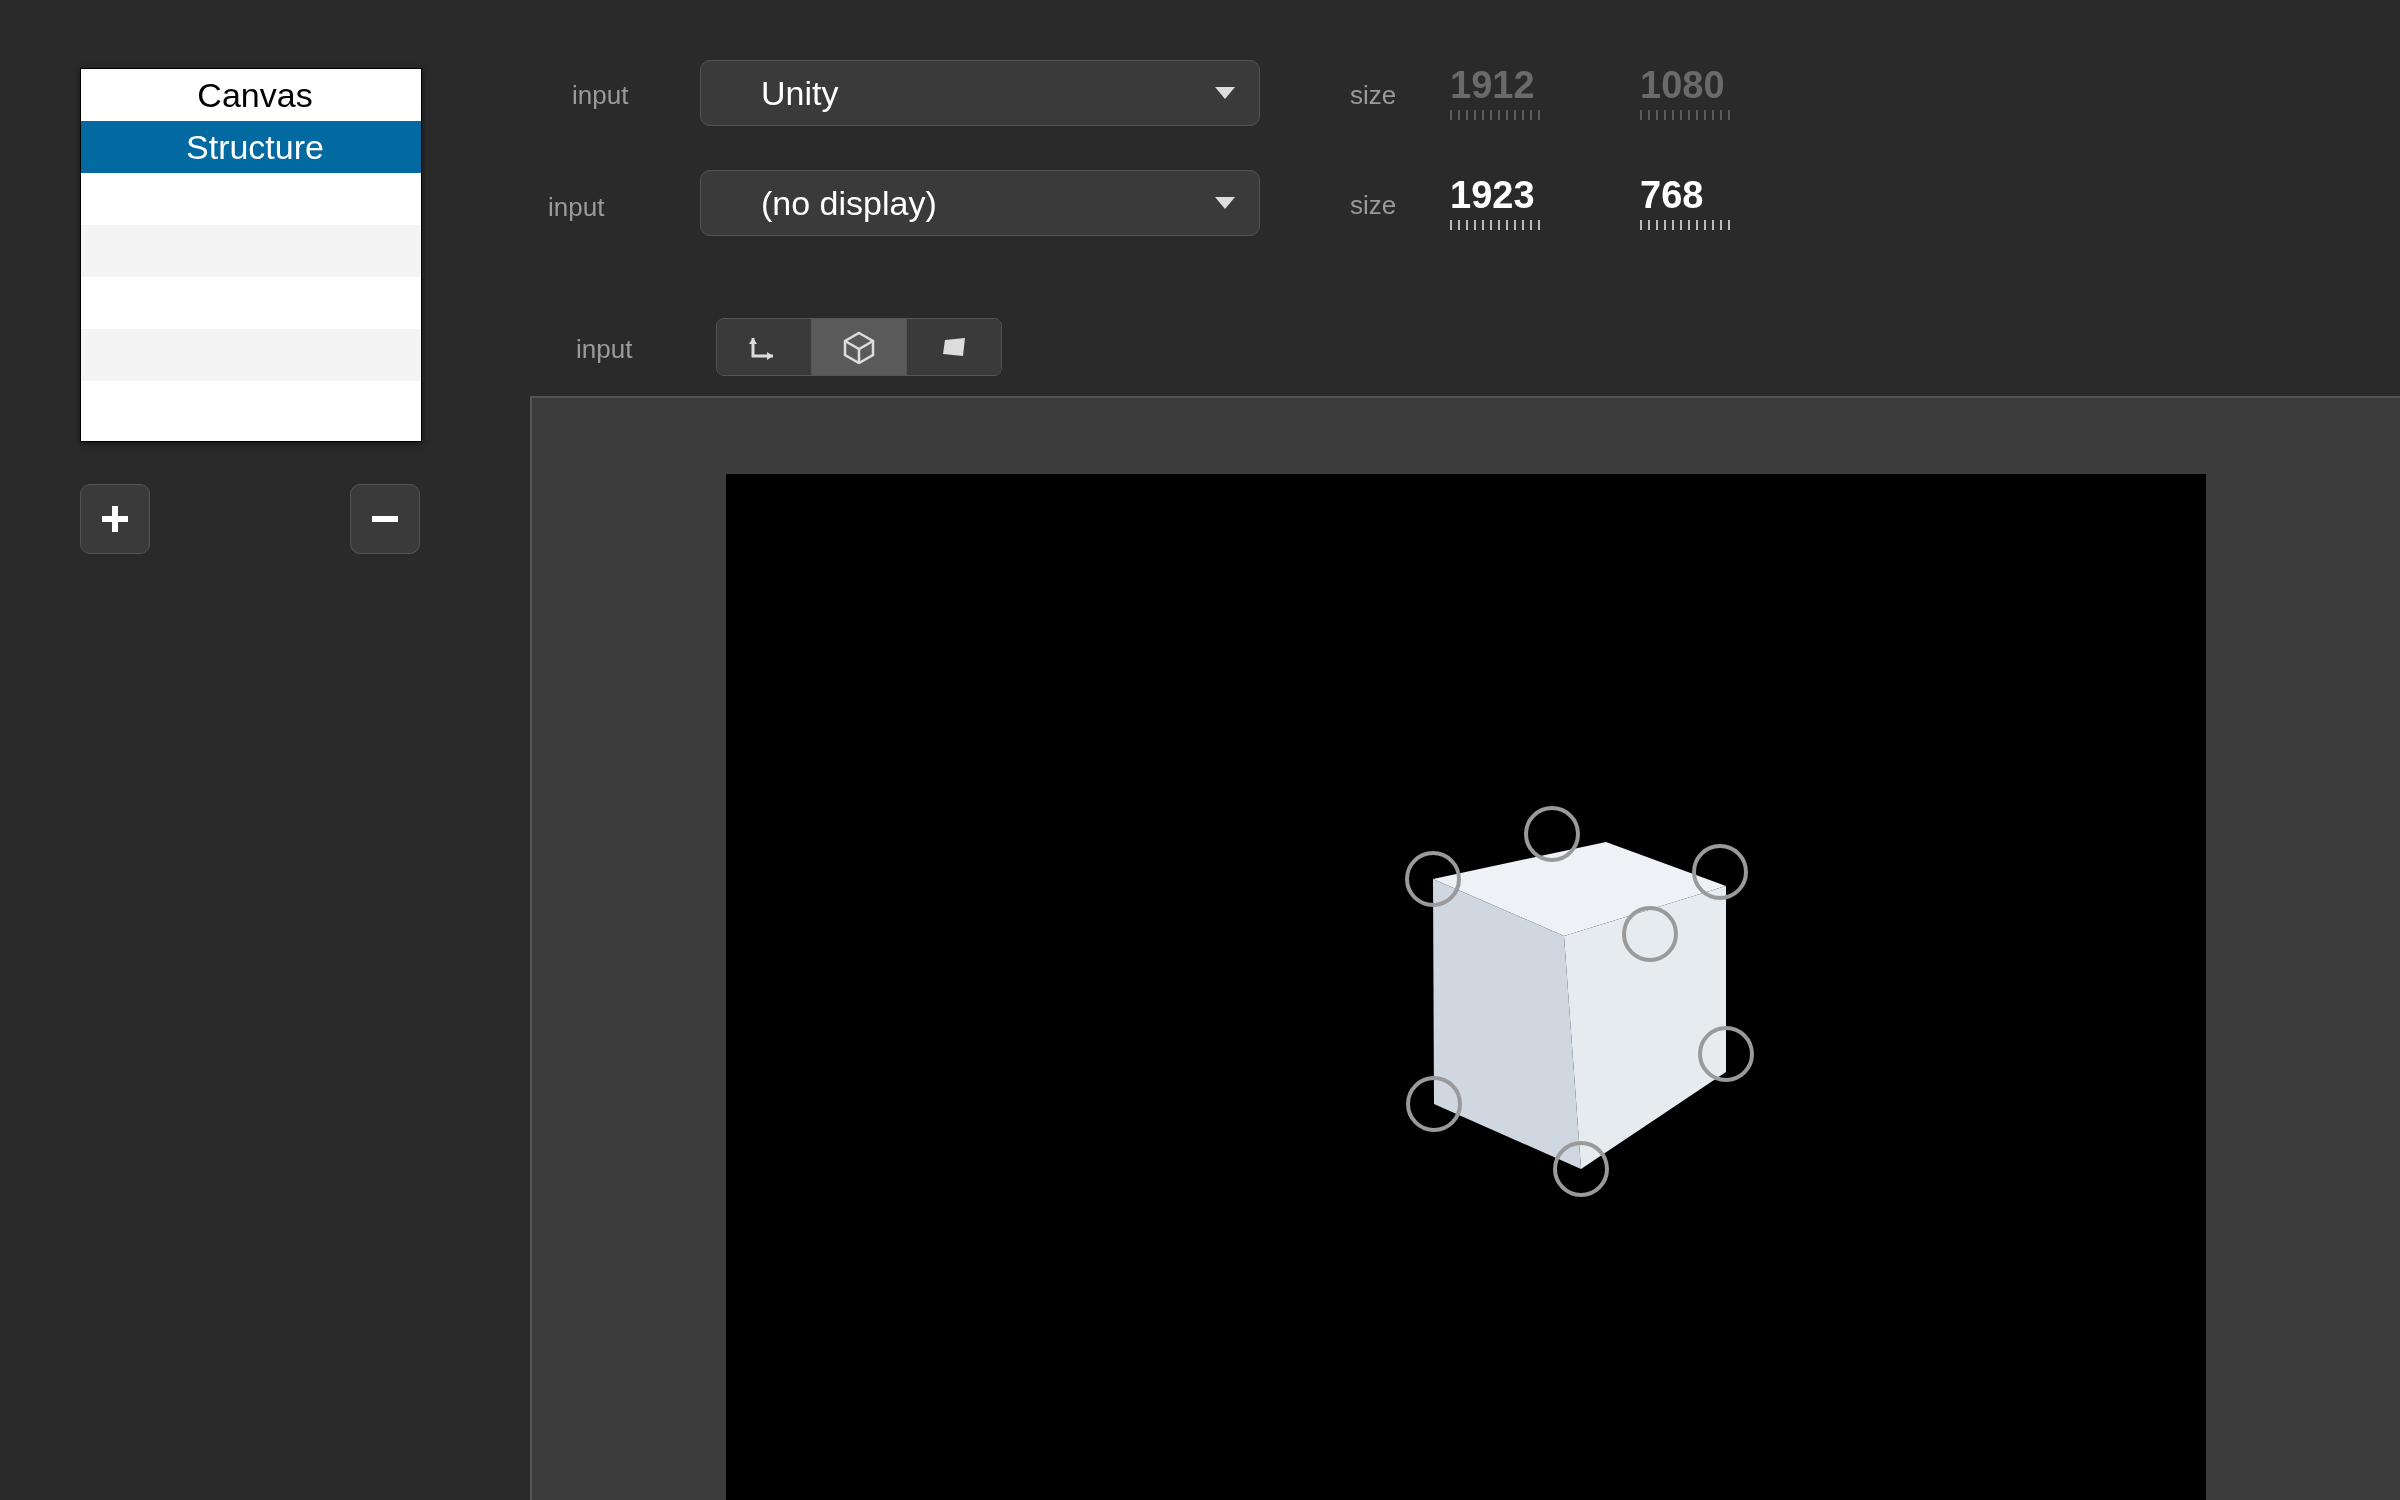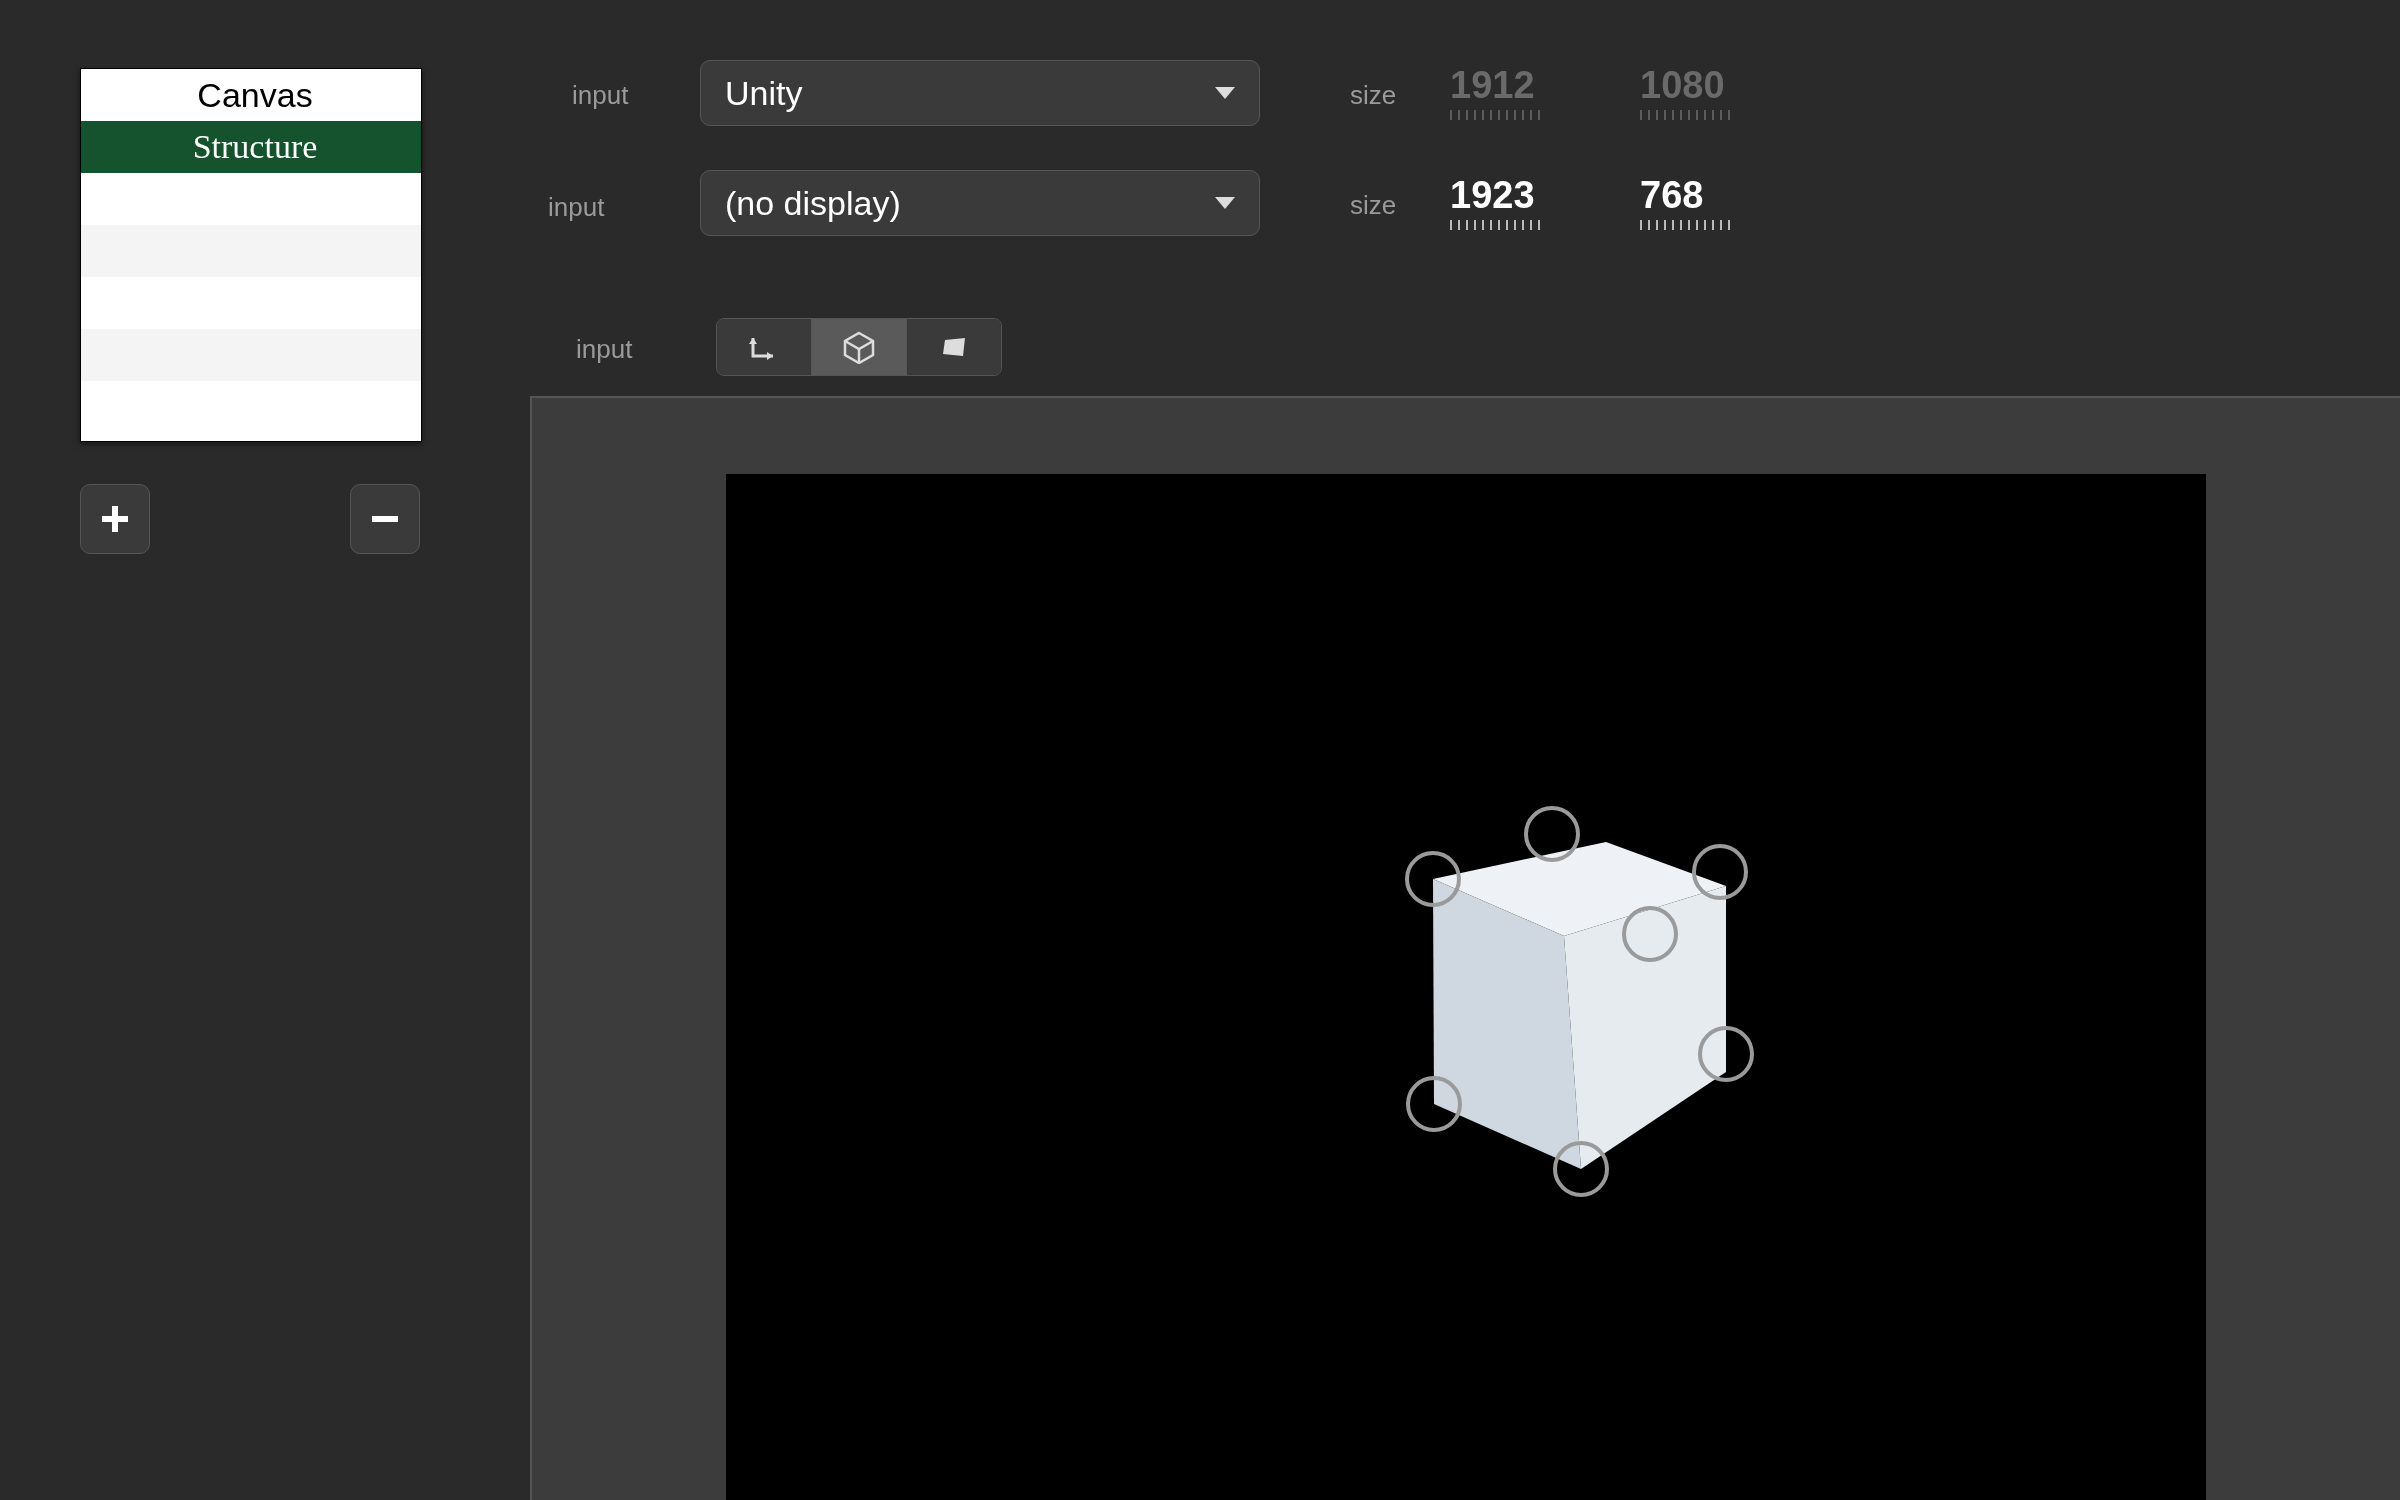--- a/index.html
+++ b/index.html
@@ -32,23 +32,22 @@
   .list-row {
     height: 52px;
     line-height: 52px;
     padding-left: 8px;
     font-size: 34px;
     color: #000;
     background: #fff;
   }
   .list-row.alt { background: #f4f4f4; }
   .list-row.selected {
-    background: #14532d;
+    background: #0369a1;
     color: #fff;
-    font-family: Liberation Serif, serif;
   }
   .sidebar-buttons {
     margin-top: 42px;
     display: flex;
     justify-content: space-between;
     width: 340px;
   }
   .mini-btn {
     width: 68px;
     height: 68px;
@@ -76,20 +75,21 @@
     border-radius: 10px;
     display: flex;
     align-items: center;
     justify-content: space-between;
     padding: 0 24px;
     box-sizing: border-box;
   }
   .dropdown span {
     font-size: 34px;
     color: #fff;
+    margin-left: 36px;
   }
   .dropdown .caret {
     width: 0; height: 0;
     border-left: 10px solid transparent;
     border-right: 10px solid transparent;
     border-top: 12px solid #ddd;
   }
 
   .num-readout {
     position: absolute;

